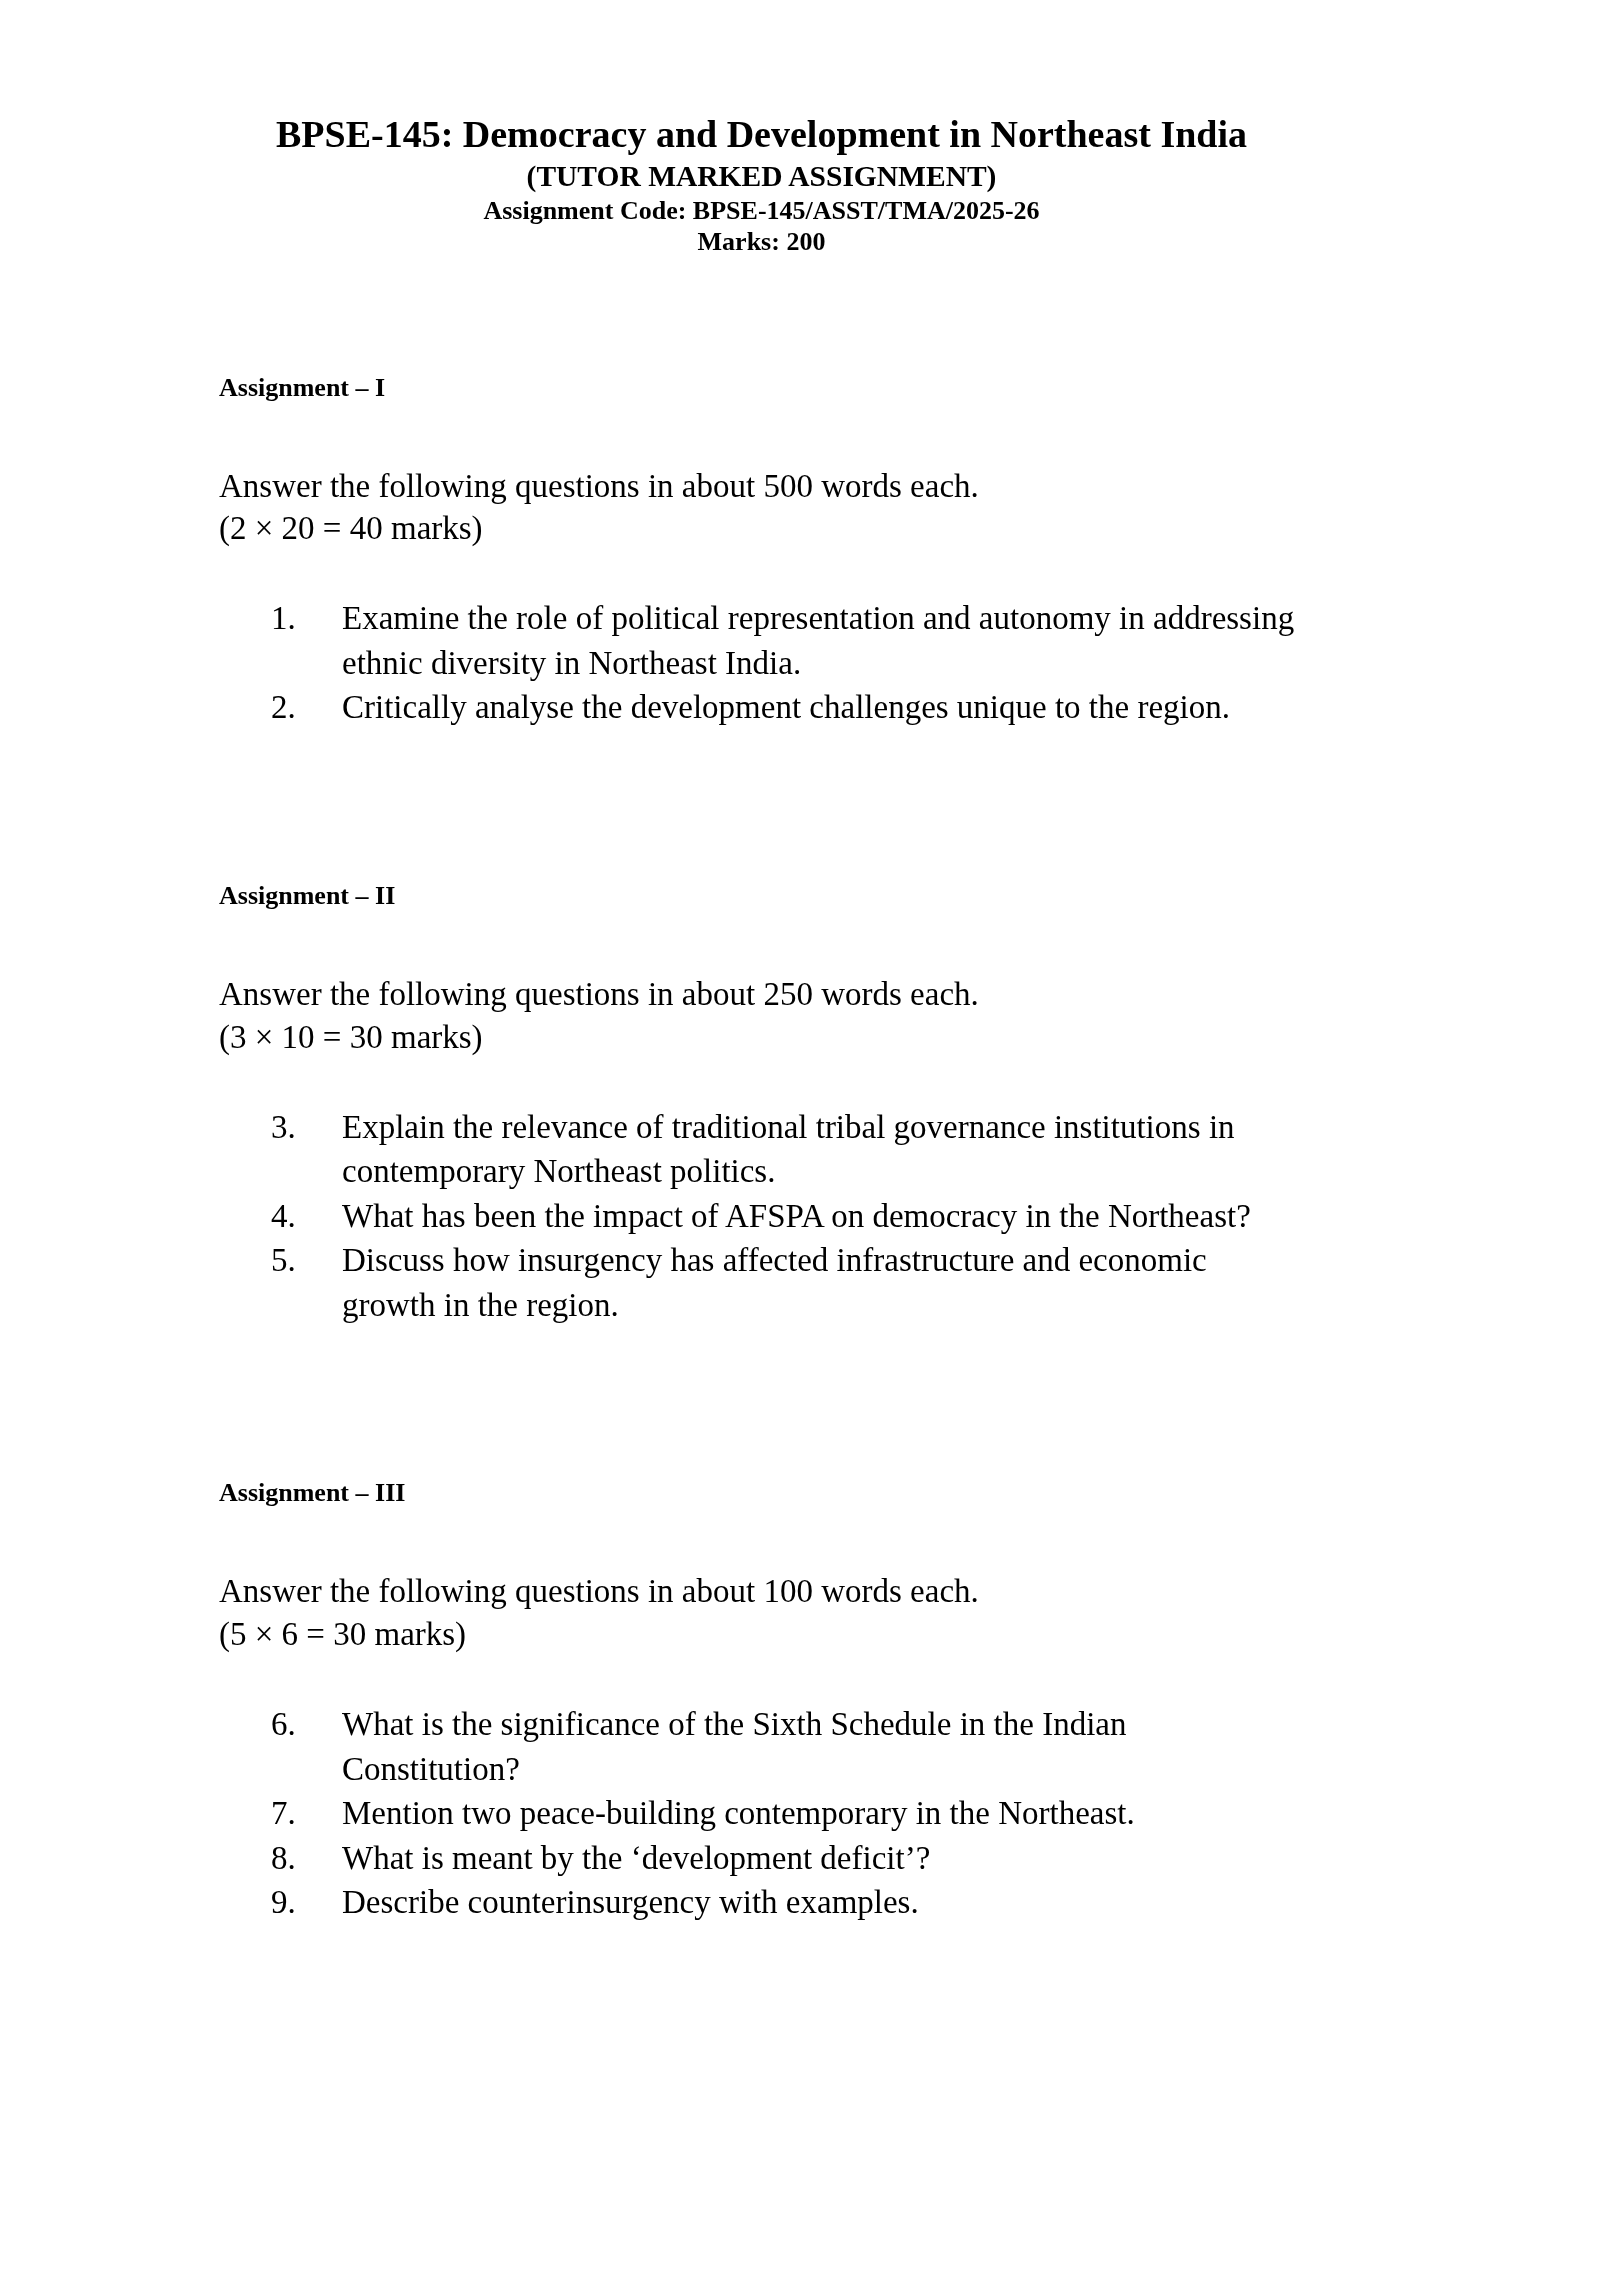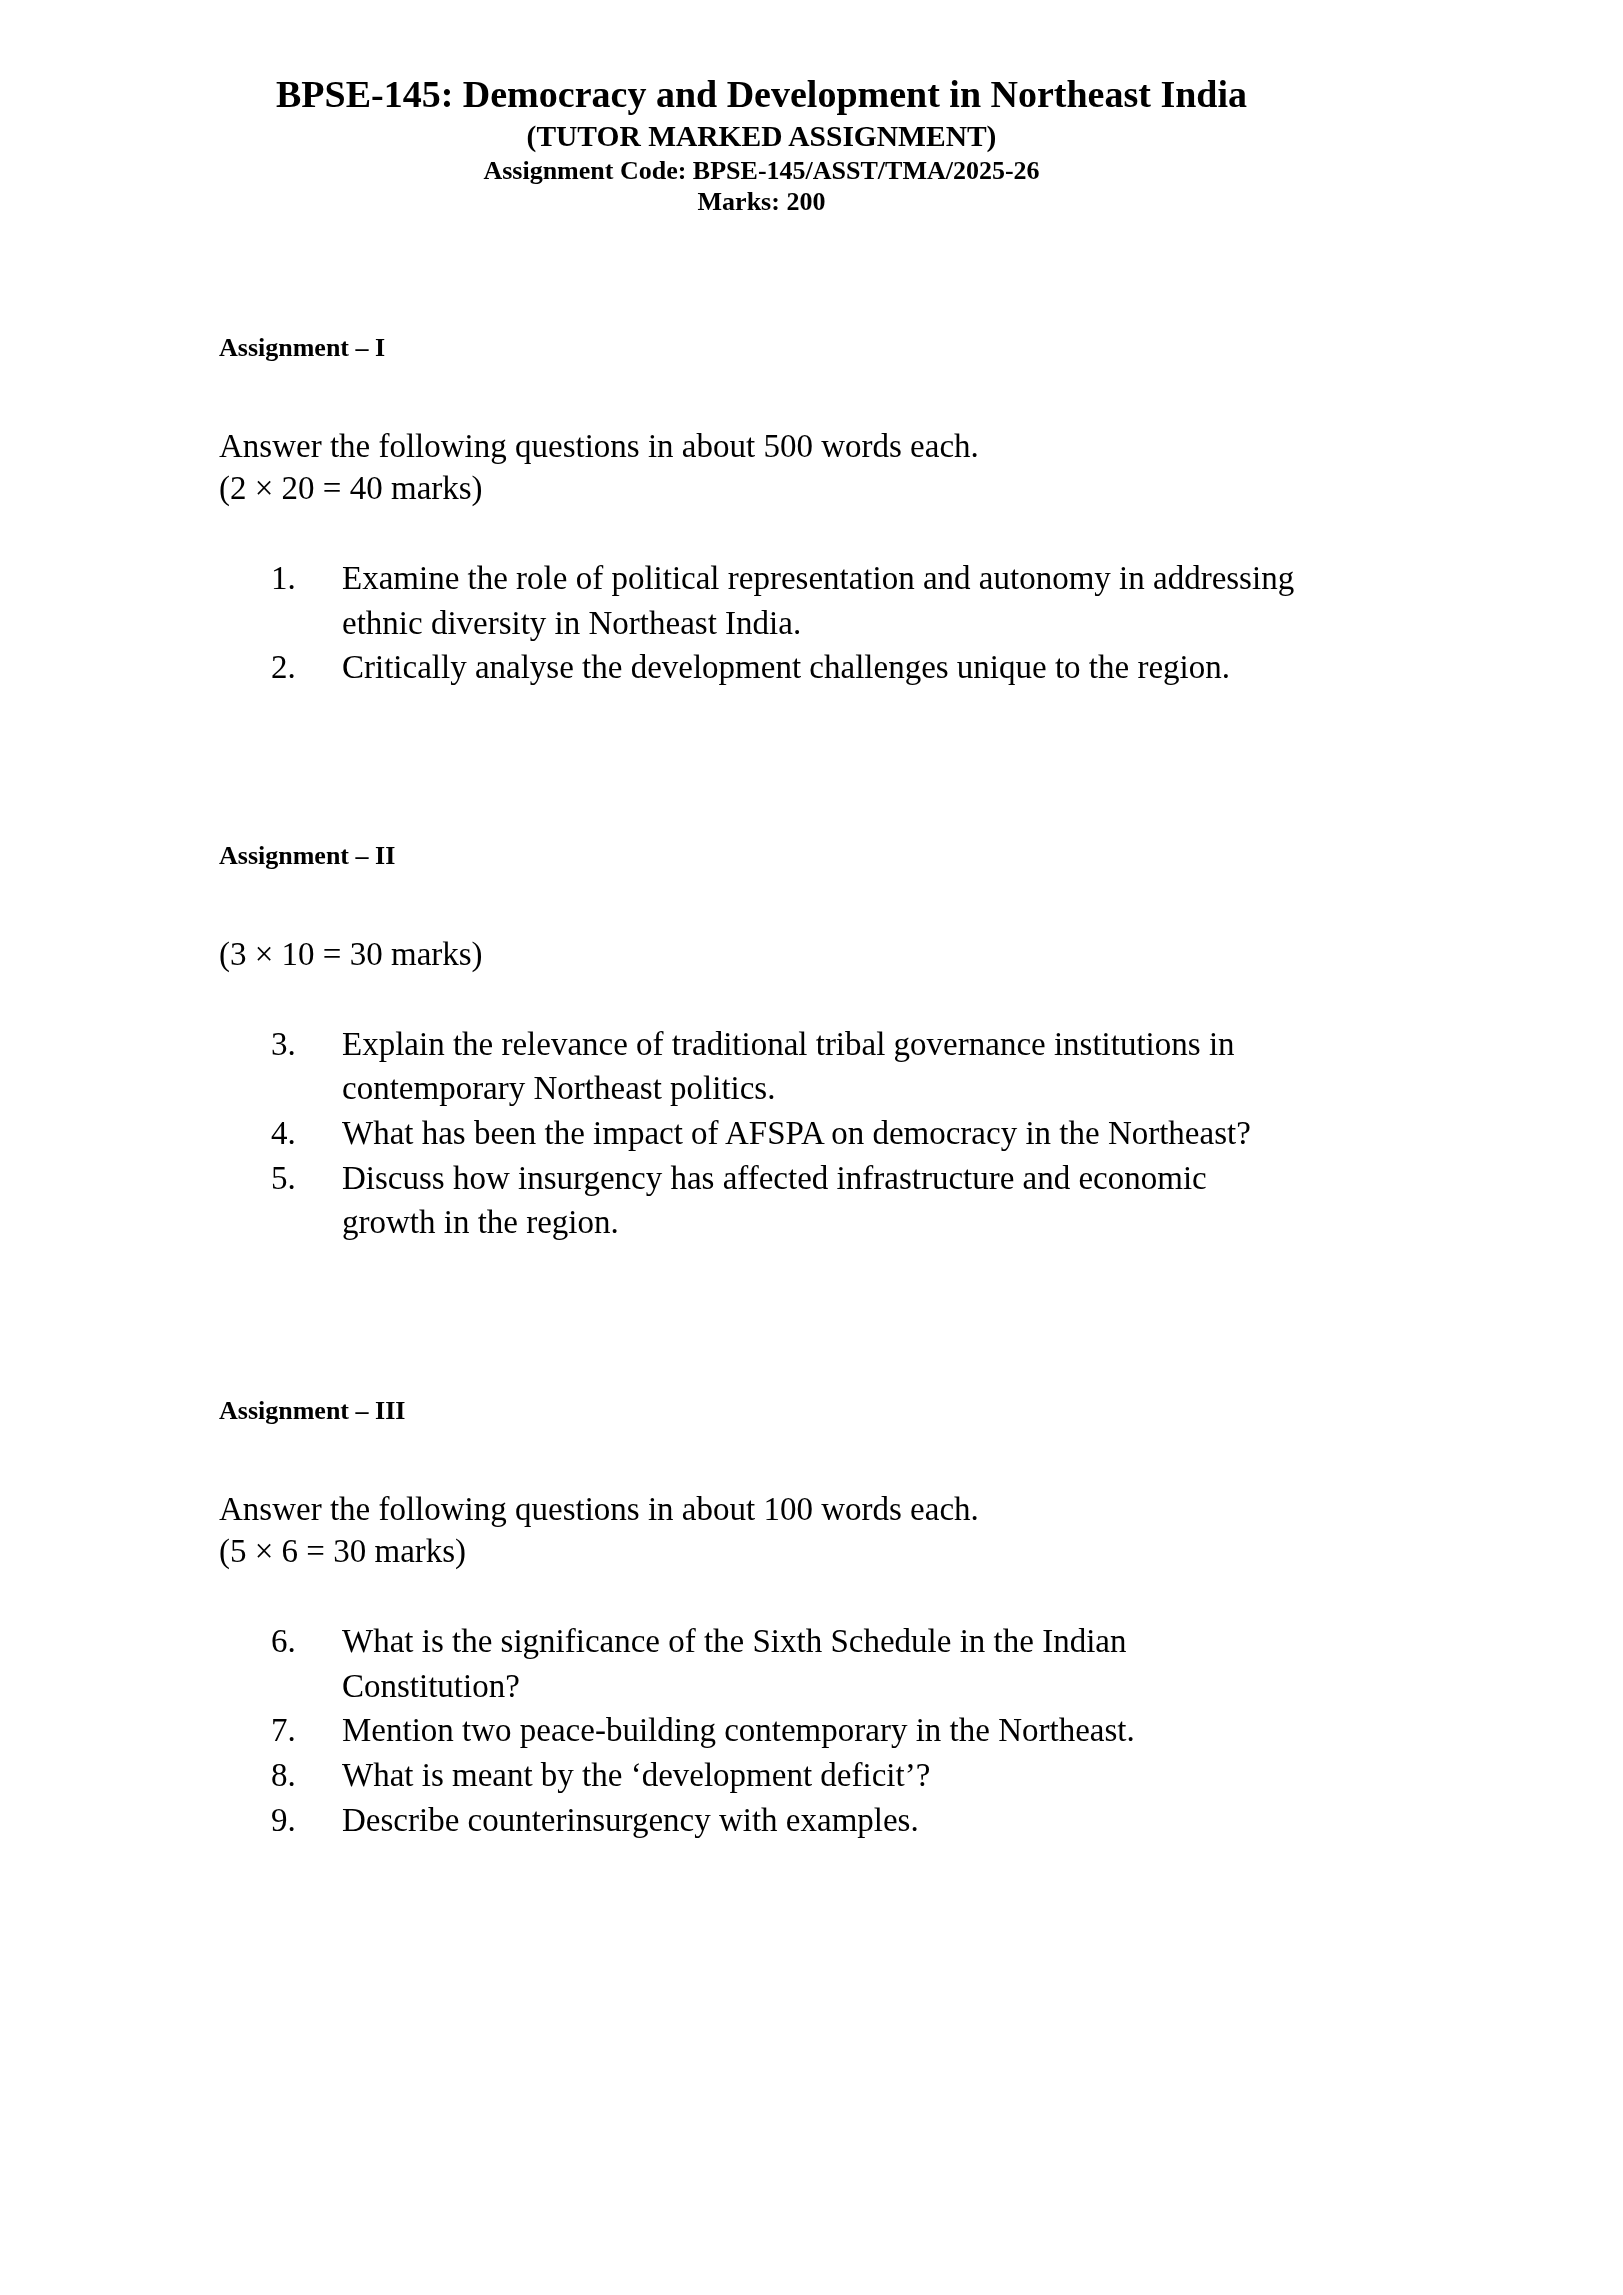--- a/index.html
+++ b/index.html
@@ -11,21 +11,21 @@
     width: 1624px;
     height: 2295px;
     font-family: "Liberation Serif", serif;
     color: #000000;
     box-sizing: border-box;
   }
   .page {
     box-sizing: border-box;
     width: 1520px;
     height: 2295px;
-    padding: 72px 216px 0 219px;
+    padding: 112px 216px 0 219px;
   }
   .doc-header {
     text-align: center;
   }
   .doc-title {
     font-size: 38px;
     font-weight: bold;
     line-height: 1.18;
   }
   .doc-subtitle {
@@ -100,20 +100,21 @@
       <li class="q-item">
         <span class="q-num">2.</span>
         <span class="q-text">Critically analyse the development challenges unique to the region.</span>
       </li>
     </ol>
   </div>
 
   <div class="section">
     <div class="section-heading">Assignment – II</div>
     <div class="instruction">
+      <div>Answer the following questions in about 250 words each.</div>
       <div>(3 × 10 = 30 marks)</div>
     </div>
     <ol class="question-list">
       <li class="q-item">
         <span class="q-num">3.</span>
         <span class="q-text">Explain the relevance of traditional tribal governance institutions in contemporary Northeast politics.</span>
       </li>
       <li class="q-item">
         <span class="q-num">4.</span>
         <span class="q-text">What has been the impact of AFSPA on democracy in the Northeast?</span>

